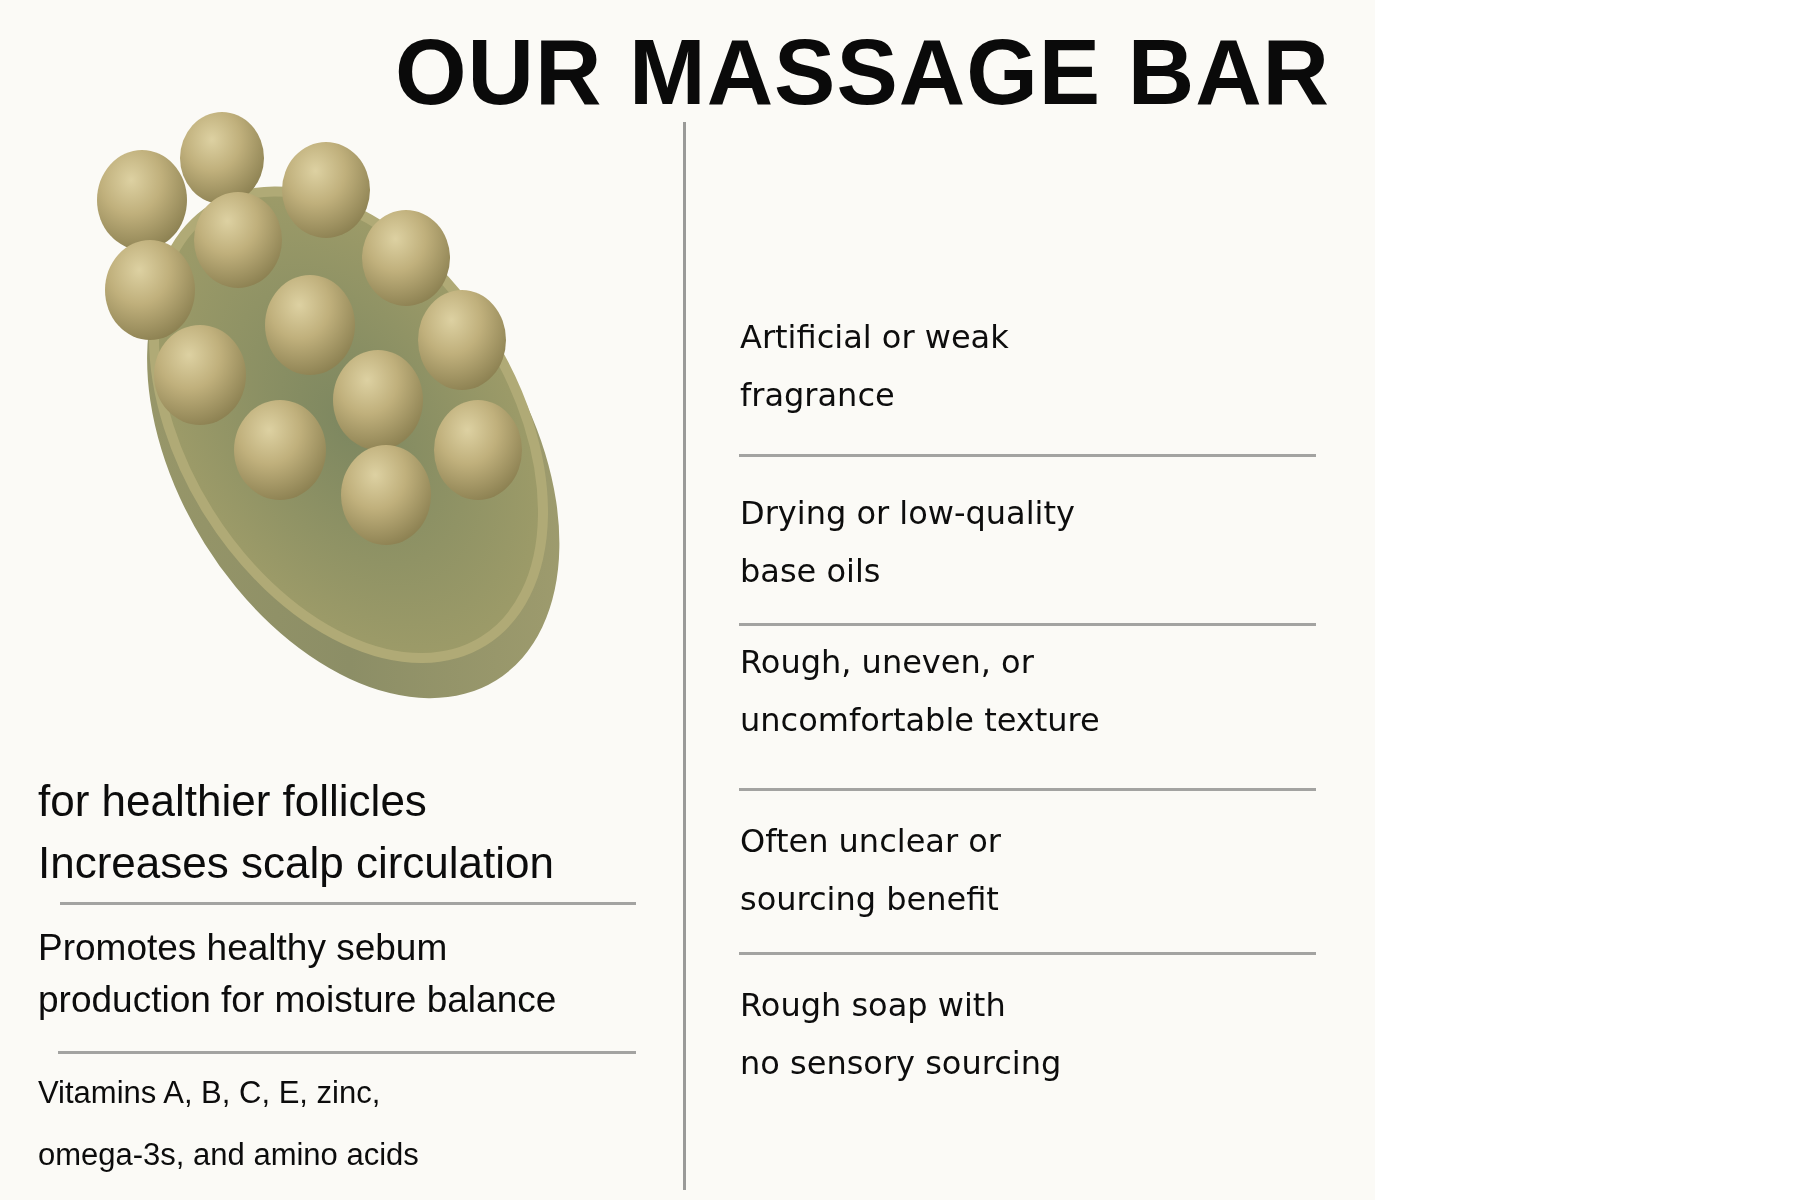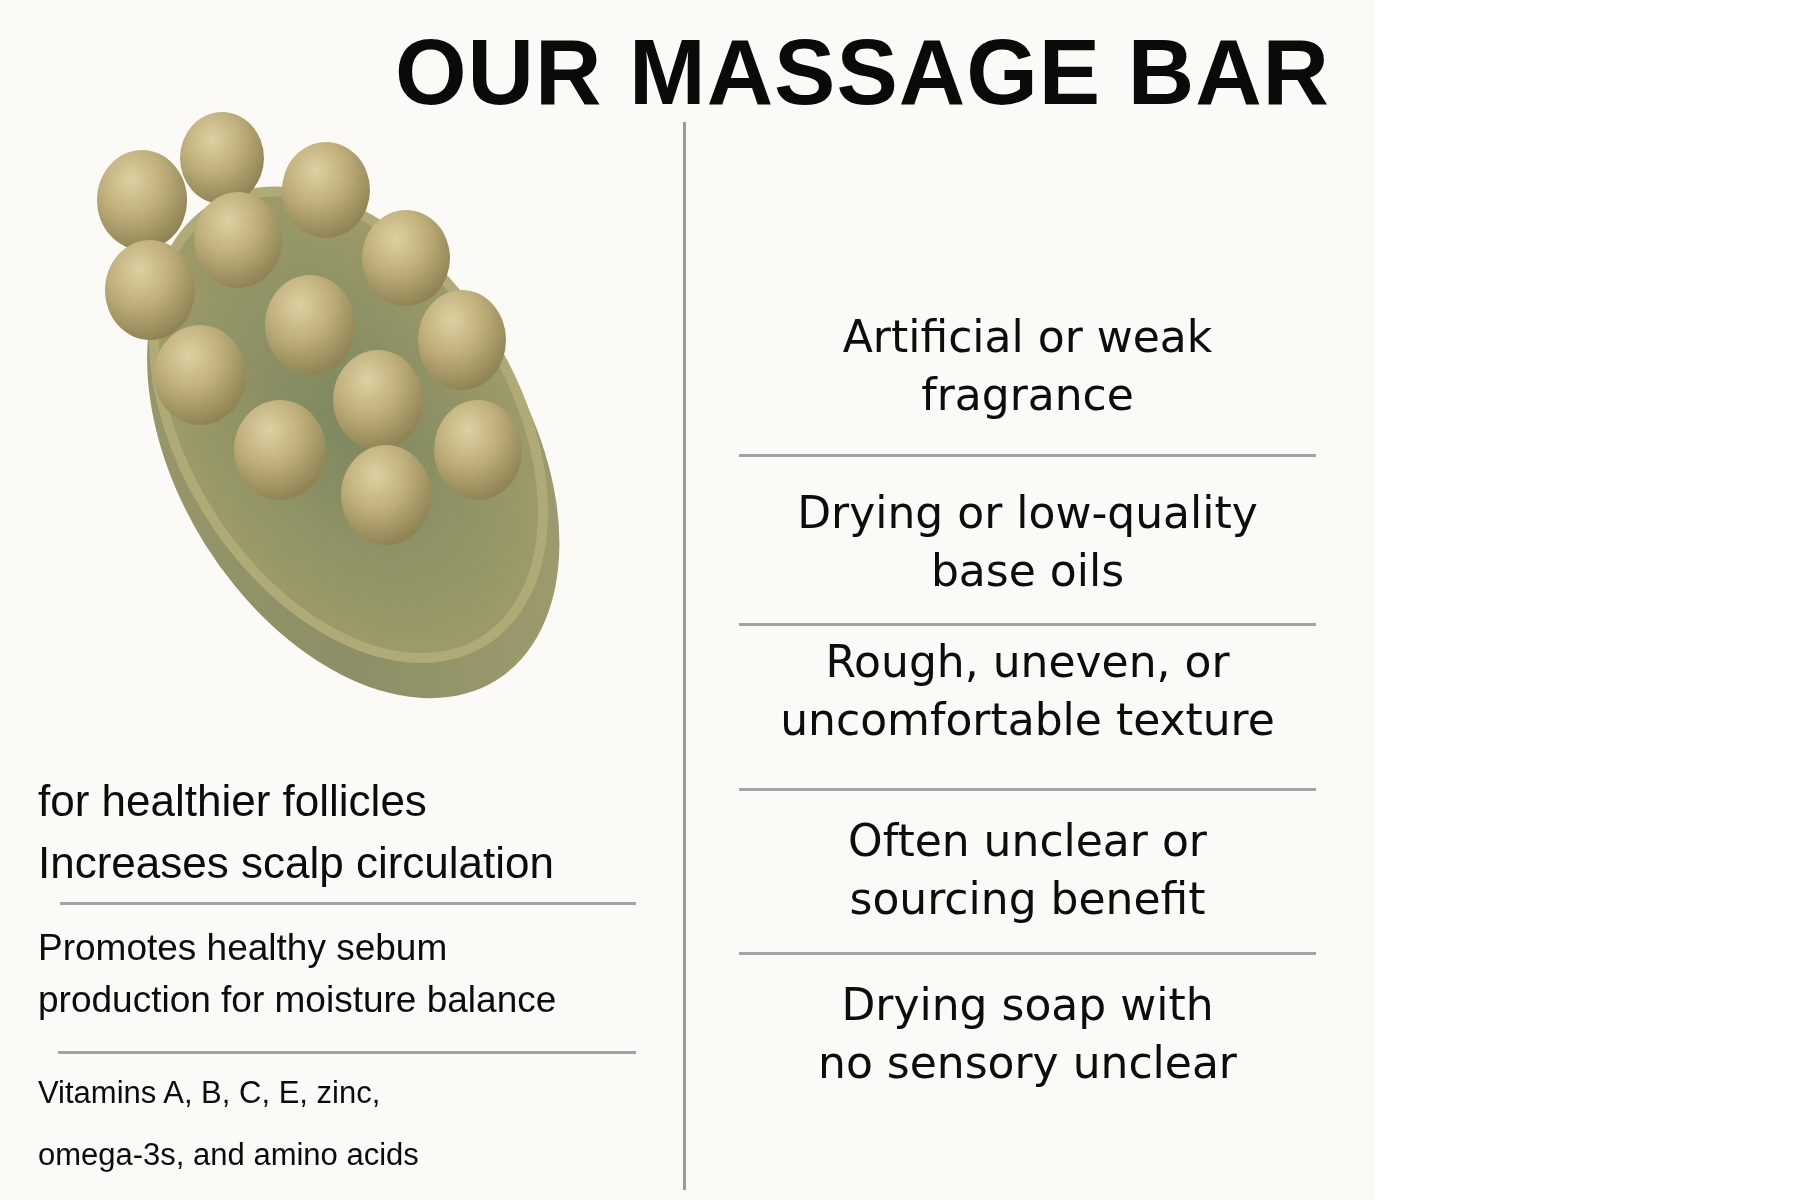--- a/index.html
+++ b/index.html
@@ -49,22 +49,22 @@
 
     
     .right-head {
       position: absolute; left: 740px; width: 560px; top: 133px;
       text-align: center; font-family: "DejaVu Sans", sans-serif;
       font-weight: bold; font-size: 46px; line-height: 62px; letter-spacing: 1px;
     }
     .right-head span { display: block; }
     .right-item {
       position: absolute; left: 740px; width: 575px;
-      text-align: center; font-family: "DejaVu Sans", sans-serif;
-      font-size: 44px; line-height: 58px; color: #0d0d0d;
+      font-family: "DejaVu Sans", sans-serif;
+      font-size: 32px; line-height: 58px; color: #0d0d0d;
     }
     .right-item span { display: block; white-space: nowrap; }
     .ri-1 { top: 308px; }
     .ri-2 { top: 484px; }
     .ri-3 { top: 633px; }
     .ri-4 { top: 812px; }
     .ri-5 { top: 976px; }
   </style>
 </head>
 <body>
@@ -155,17 +155,17 @@
   </div>
   <div class="hdivider" style="left:739px; top:788px; width:577px;"></div>
 
   <div class="right-item ri-4">
     <span>Often unclear or</span>
     <span>sourcing benefit</span>
   </div>
   <div class="hdivider" style="left:739px; top:952px; width:577px;"></div>
 
   <div class="right-item ri-5">
-    <span>Drying soap with</span>
-    <span>no sensory unclear</span>
+    <span>Rough soap with</span>
+    <span>no sensory sourcing</span>
   </div>
 
 </div>
 
 </body></html>

